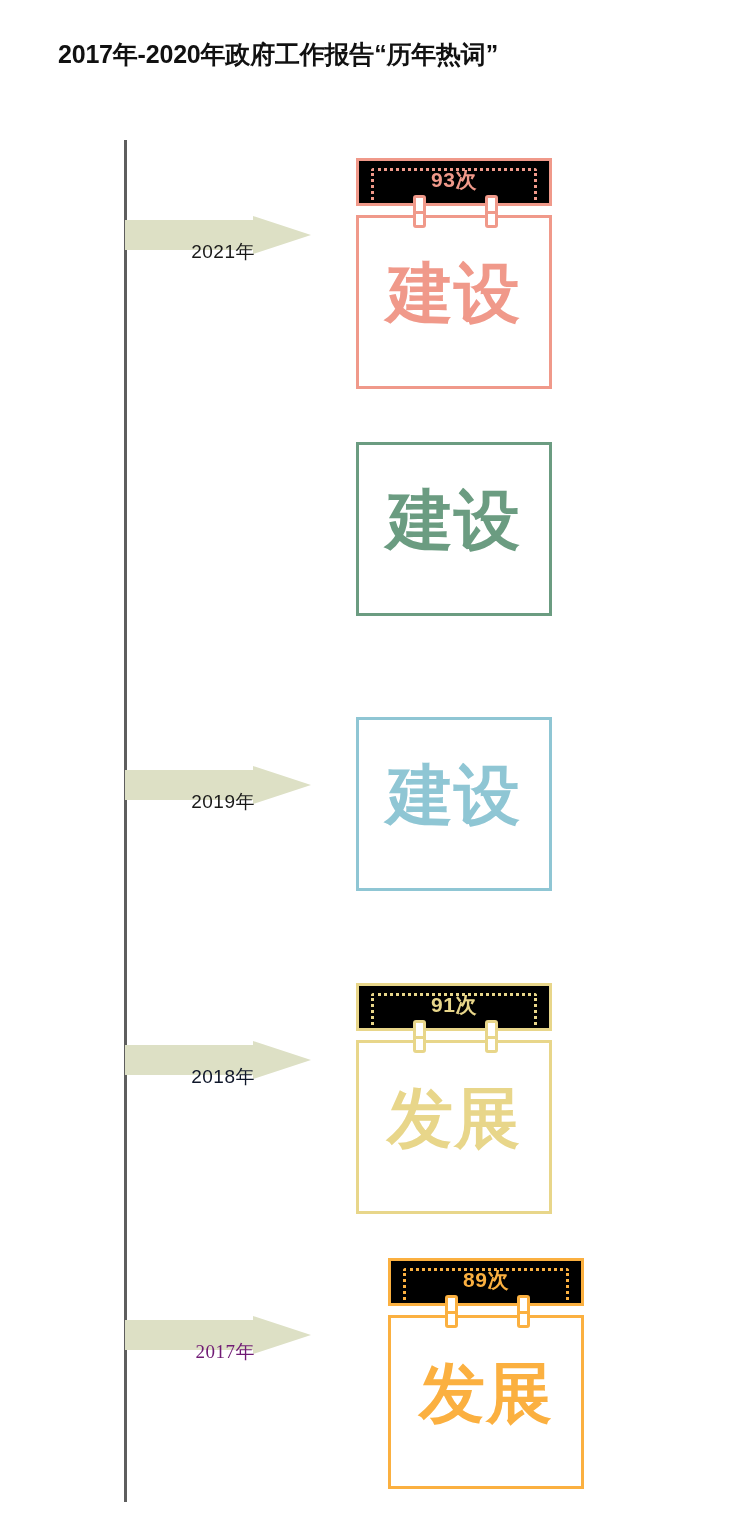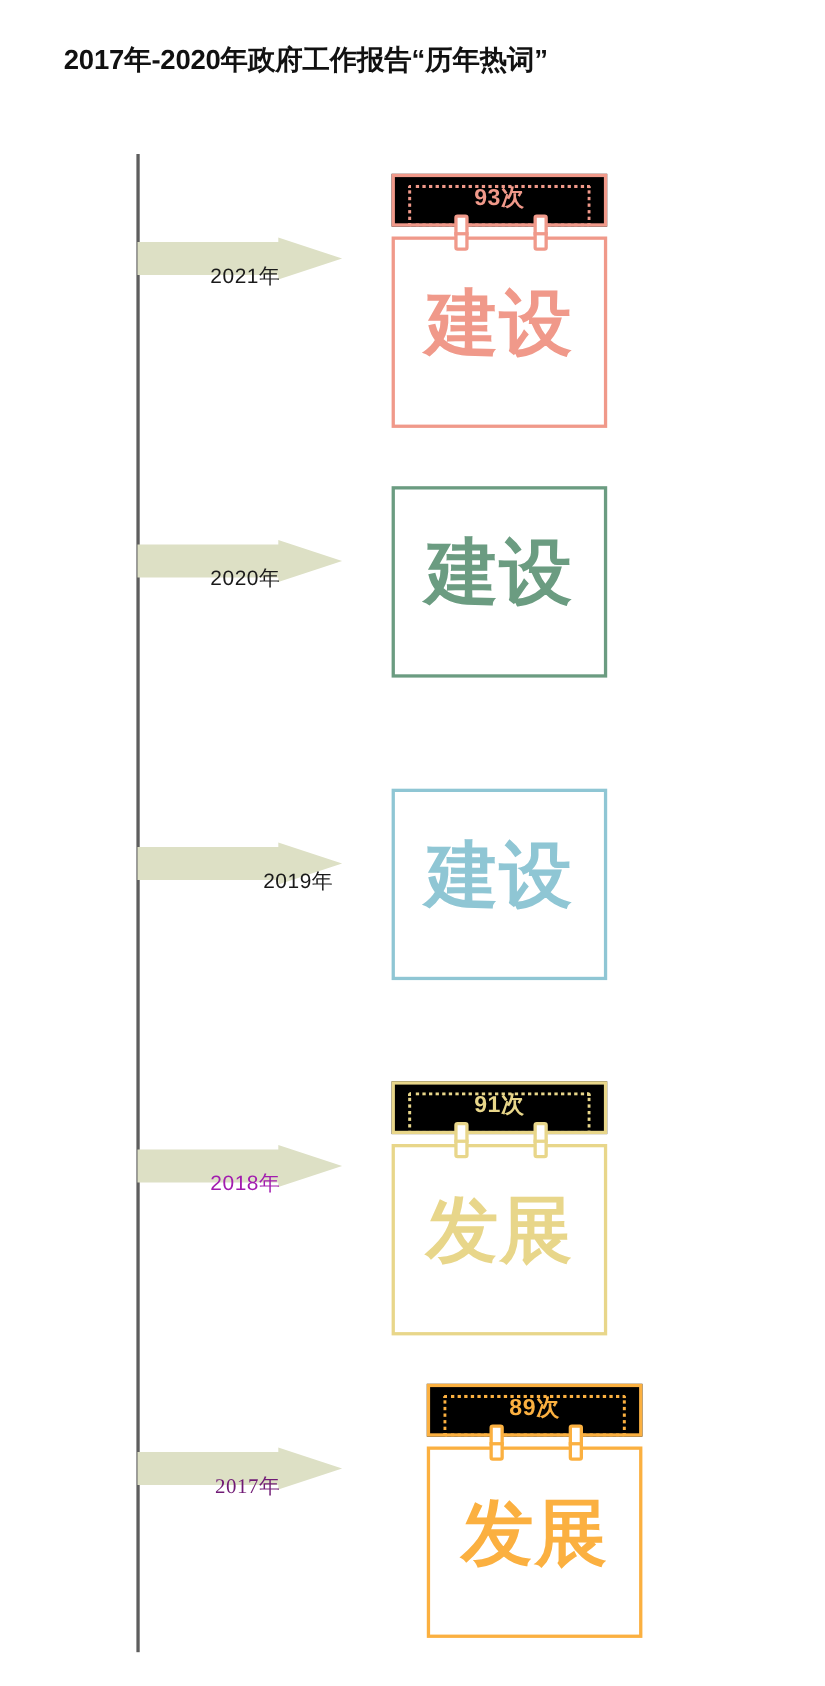--- a/index.html
+++ b/index.html
@@ -207,50 +207,45 @@
             <div class="clip-bar"></div>
           </div>
         </div>
         <div class="card-gap"></div>
         <div class="card-body">
           <div class="card-keyword">建设</div>
         </div>
       </div>
     </div>
     <div class="row" style="top: 433px;">
-      <div class="arrow">
-        <div class="arrow-shaft" style="background: rgb(221, 224, 197);"></div>
-        <div class="arrow-head" style="border-left-color: rgb(221, 224, 197);"></div>
-        <div class="arrow-label" style="color: rgb(26, 26, 26);">2020年</div>
-      </div>
       <div class="card" style="color: rgb(107, 156, 129);">
         <div class="card-gap"></div>
         <div class="card-body">
           <div class="card-keyword">建设</div>
         </div>
       </div>
     </div>
     <div class="row" style="top: 708px;">
       <div class="arrow">
         <div class="arrow-shaft" style="background: rgb(221, 224, 197);"></div>
         <div class="arrow-head" style="border-left-color: rgb(221, 224, 197);"></div>
-        <div class="arrow-label" style="color: rgb(26, 26, 26); padding-left: 48px;">2019年</div>
+        <div class="arrow-label" style="color: rgb(26, 26, 26);">2019年</div>
       </div>
       <div class="card" style="color: rgb(143, 198, 212);">
         <div class="card-gap"></div>
         <div class="card-body">
           <div class="card-keyword">建设</div>
         </div>
       </div>
     </div>
     <div class="row" style="top: 983px;">
       <div class="arrow">
         <div class="arrow-shaft" style="background: rgb(221, 224, 197);"></div>
         <div class="arrow-head" style="border-left-color: rgb(221, 224, 197);"></div>
-        <div class="arrow-label" style="color: #a21caf;">2018年</div>
+        <div class="arrow-label" style="color: #0f172a;">2018年</div>
       </div>
       <div class="card" style="color: rgb(232, 214, 138);">
         <div class="card-header">
           <div class="card-header-inner"></div>
           <div class="card-count">91次</div>
           <div class="clip clip-left">
             <div class="clip-bar"></div>
           </div>
           <div class="clip clip-right">
             <div class="clip-bar"></div>

